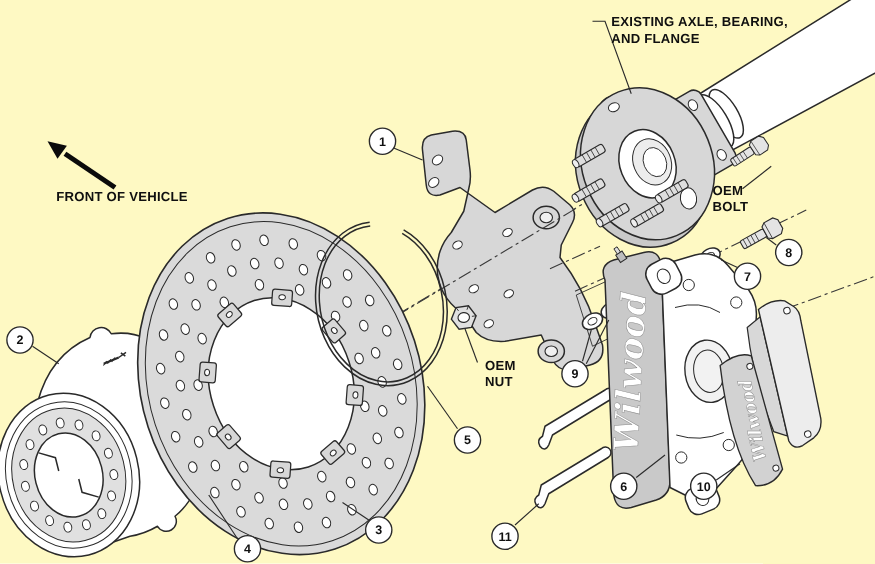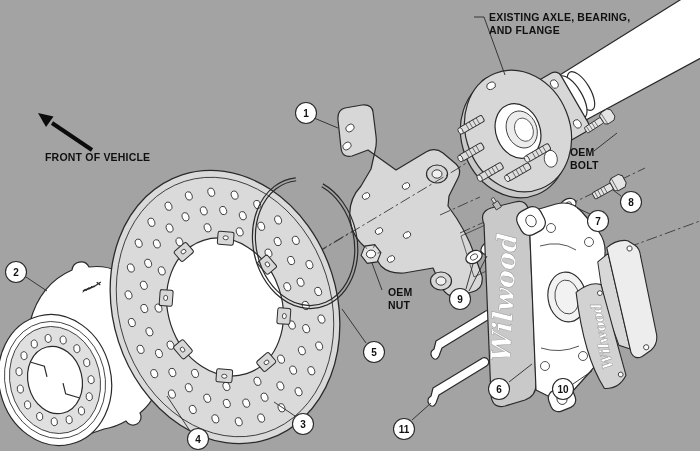--- a/index.html
+++ b/index.html
@@ -1,16 +1,16 @@
 <!DOCTYPE html>
 <html><head>
 <meta charset="utf-8">
 <style>
   html,body{margin:0;padding:0;background:#ffffff;width:700px;height:451px;overflow:hidden;}
-  #stage{position:relative;width:700px;height:451px;background:#a3a3a3;}
+  #stage{position:relative;width:700px;height:451px;background:#fef9c3;}
   svg{position:absolute;left:0;top:0;}
   .part{fill:#d7d7d7;stroke:#2a2a2a;stroke-width:1.2;stroke-linejoin:round;}
   .white{fill:#ffffff;stroke:#2a2a2a;stroke-width:1.2;stroke-linejoin:round;}
   .ol{fill:none;stroke:#2a2a2a;stroke-width:1.2;}
   .thin{stroke-width:.8;}
   .axis{fill:none;stroke:#3a3a3a;stroke-width:.9;stroke-dasharray:11 3 2.5 3;}
   .leader{fill:none;stroke:#2a2a2a;stroke-width:.9;}
   .hole{fill:#fff;stroke:#2a2a2a;stroke-width:.8;}
   .tab{fill:#d7d7d7;stroke:#2a2a2a;stroke-width:1;}
   .lbl{font:bold 10.5px "Liberation Sans",sans-serif;fill:#101010;letter-spacing:.2px;}

